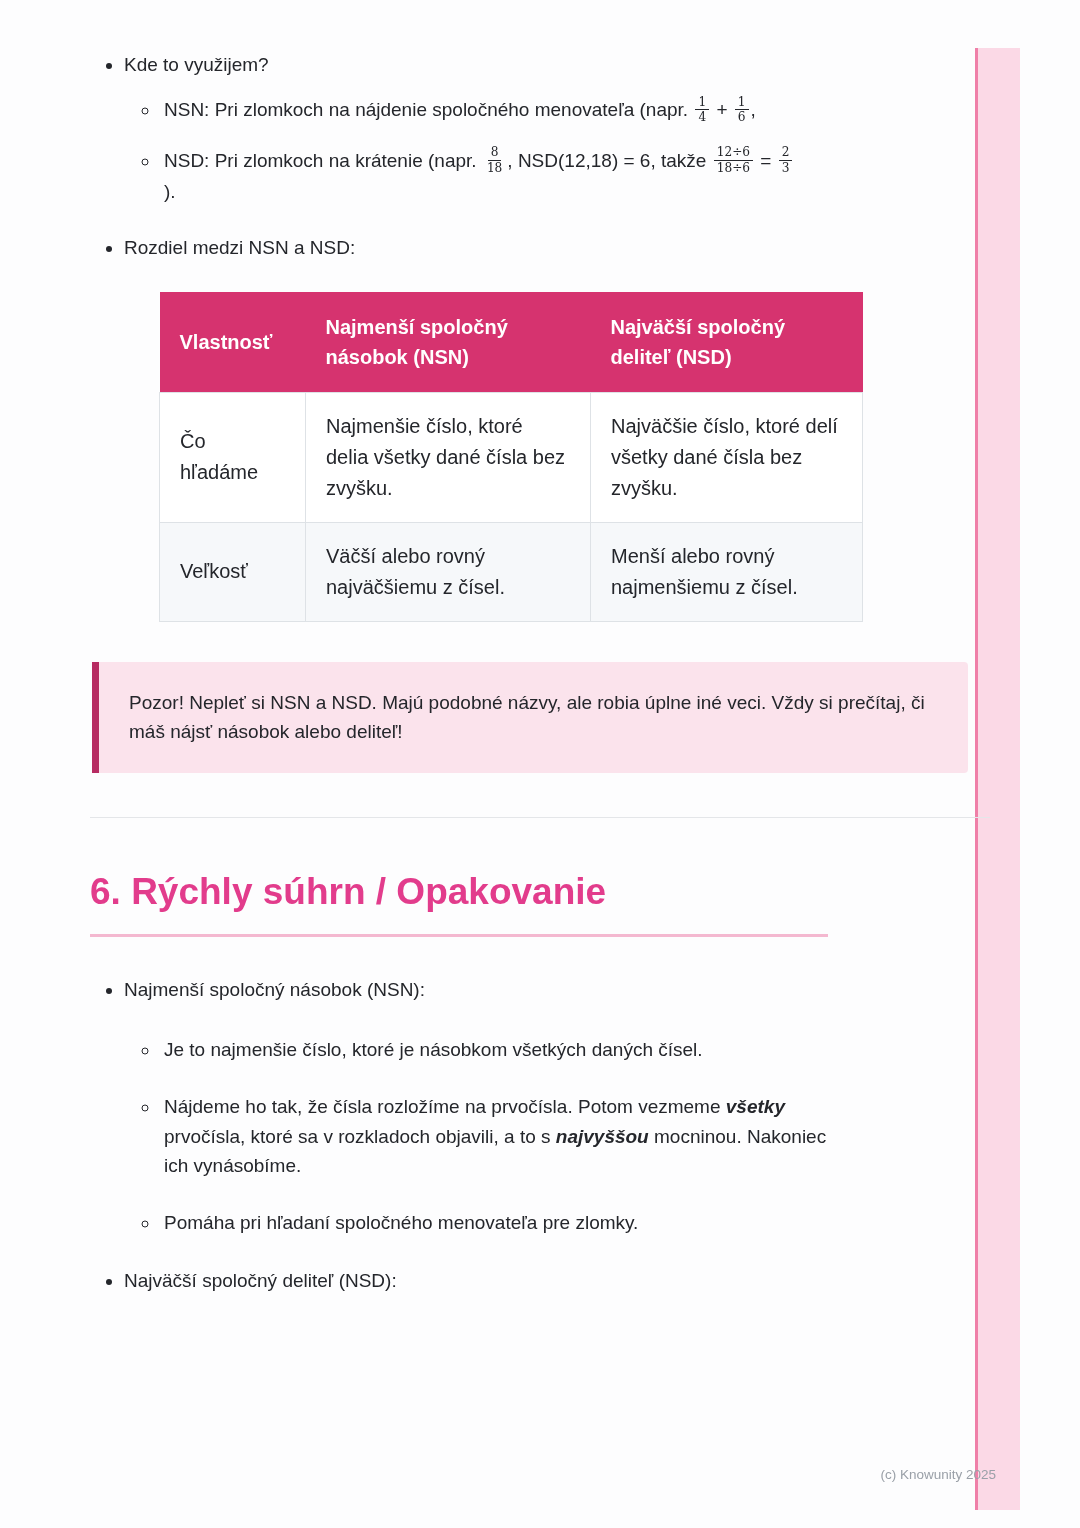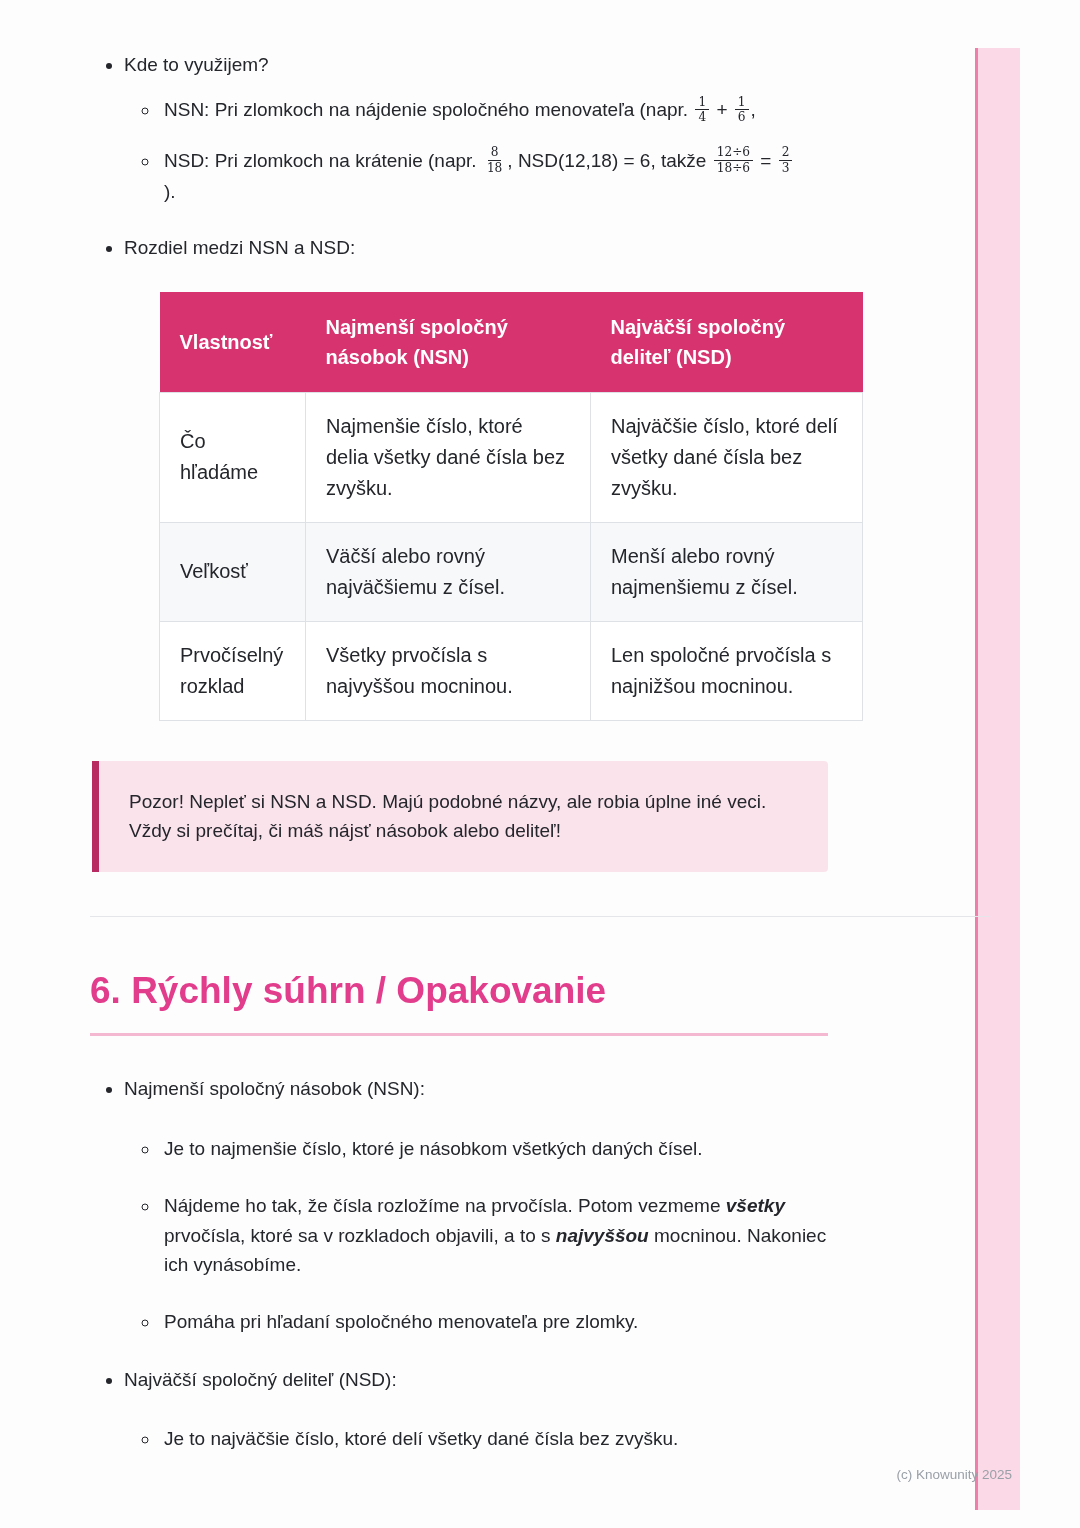--- a/index.html
+++ b/index.html
@@ -74,21 +74,21 @@
     border:1px solid #dee2e6;
     padding:18px 20px;
     vertical-align:middle;
     line-height:1.55;
     background:#ffffff;
   }
   table.compare tr.alt td { background:#f6f8fa; }
 
   .callout {
     margin:40px 0 0 2px;
-    width:736px;
+    width:876px;
     background:#fbe3ec;
     border-left:7px solid #b72b62;
     padding:26px 28px 26px 30px;
     border-radius:0 4px 4px 0;
   }
   hr.divider {
     border:none;
     border-top:1px solid #e4e6e9;
     width:900px;
     margin:44px 0 52px 0;
@@ -101,21 +101,21 @@
     margin-bottom:20px;
   }
   .heading-rule {
     width:738px;
     border-bottom:3px solid #f4b8d0;
     margin-bottom:38px;
   }
   p.lead { margin-bottom:40px; }
   .watermark {
     position:absolute;
-    right:68px;
+    right:84px;
     bottom:42px;
     font-size:13.5px;
     color:#9aa0a8;
   }
 </style>
 </head>
 <body>
 
 <div class="page">
 
@@ -171,25 +171,20 @@
             <tr>
               <td>Čo hľadáme</td>
               <td>Najmenšie číslo, ktoré delia všetky dané čísla bez zvyšku.</td>
               <td>Najväčšie číslo, ktoré delí všetky dané čísla bez zvyšku.</td>
             </tr>
             <tr class="alt">
               <td>Veľkosť</td>
               <td>Väčší alebo rovný najväčšiemu z čísel.</td>
               <td>Menší alebo rovný najmenšiemu z čísel.</td>
             </tr>
-            <tr>
-              <td>Prvočíselný rozklad</td>
-              <td>Všetky prvočísla s najvyššou mocninou.</td>
-              <td>Len spoločné prvočísla s najnižšou mocninou.</td>
-            </tr>
           </tbody>
         </table>
       </li>
     </ul>
 
     <div class="callout">
       <span><strong>Pozor!</strong><span> Nepleť si NSN a NSD. Majú podobné názvy, ale robia úplne iné veci. Vždy si prečítaj, či máš nájsť násobok alebo deliteľ!</span></span>
     </div>
 
     <hr class="divider">
@@ -208,25 +203,20 @@
           <li>
             <span>Nájdeme ho tak, že čísla rozložíme na prvočísla. Potom vezmeme </span><em>všetky</em><span> prvočísla, ktoré sa v rozkladoch objavili, a to s </span><em>najvyššou</em><span> mocninou. Nakoniec ich vynásobíme.</span>
           </li>
           <li>
             <span>Pomáha pri hľadaní spoločného menovateľa pre zlomky.</span>
           </li>
         </ul>
       </li>
       <li>
         <strong>Najväčší spoločný deliteľ (NSD):</strong>
-        <ul class="l2 spaced">
-          <li>
-            <span>Je to najväčšie číslo, ktoré delí všetky dané čísla bez zvyšku.</span>
-          </li>
-        </ul>
       </li>
     </ul>
 
   </div>
 
   <div class="watermark">(c) Knowunity 2025</div>
 
 </div>
 
 </body></html>

